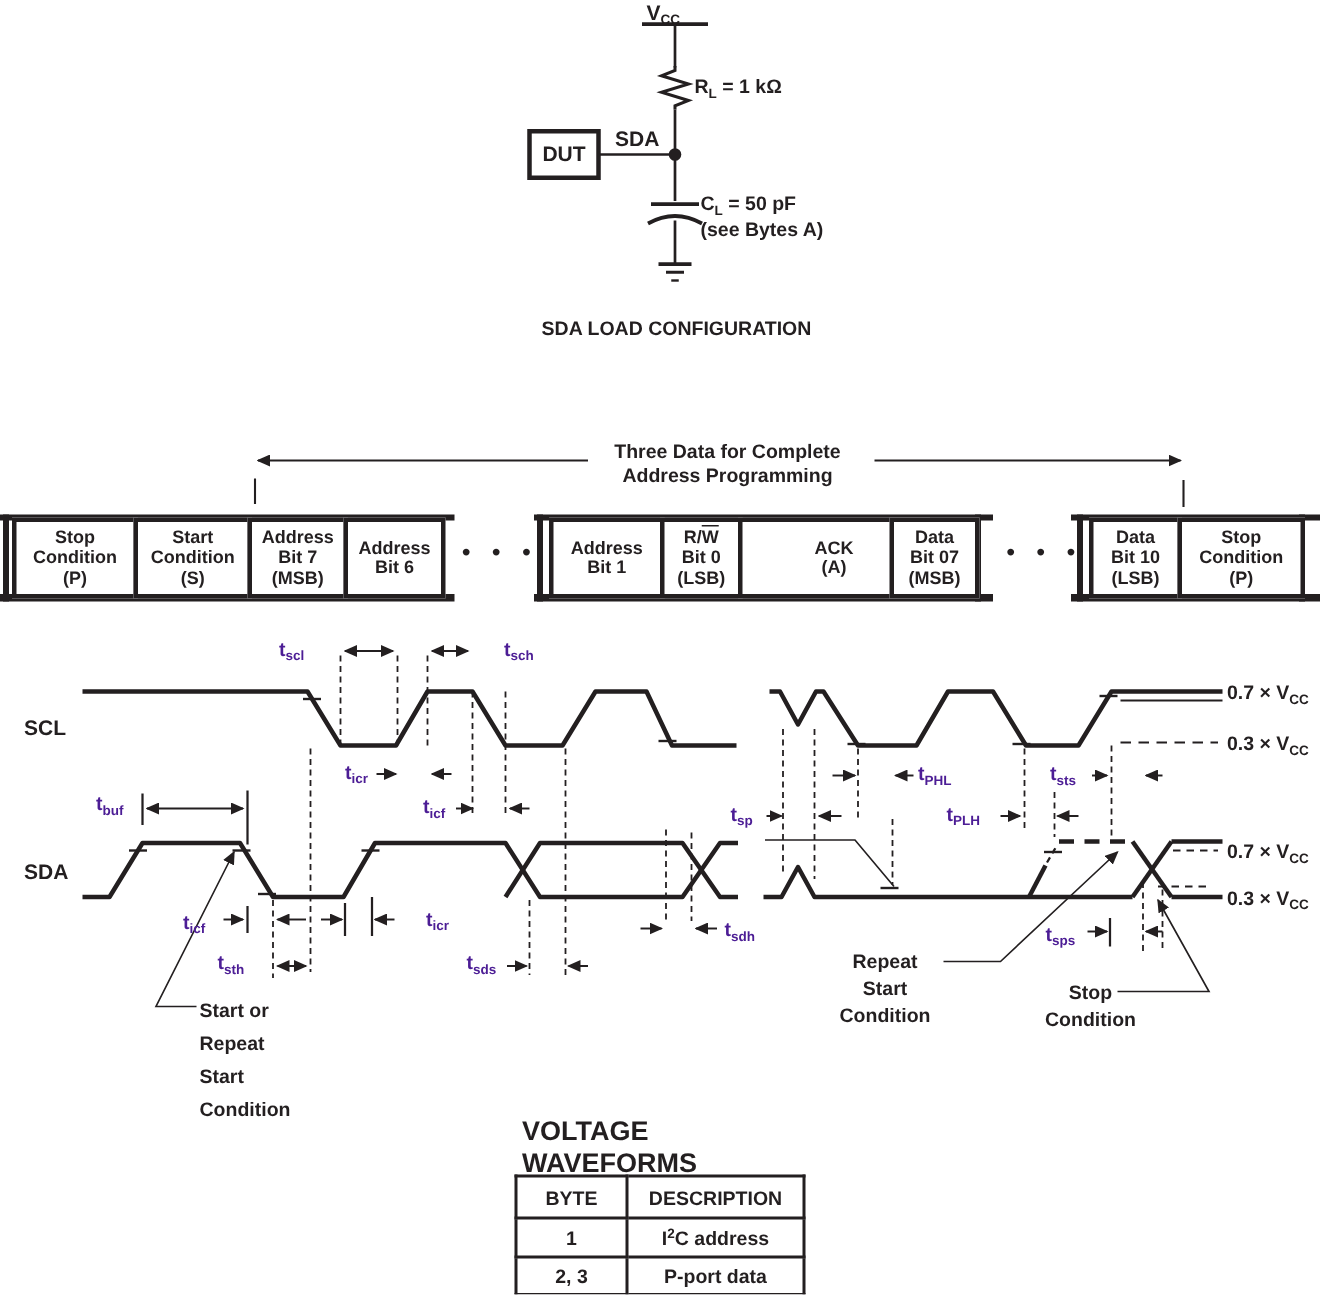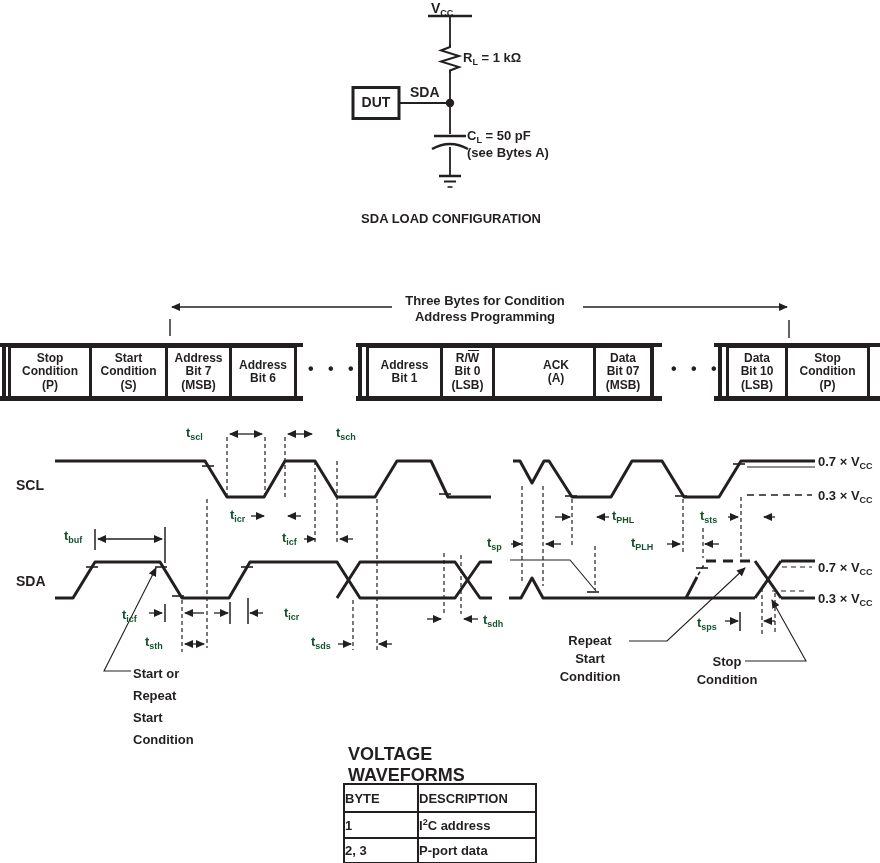--- a/index.html
+++ b/index.html
@@ -1,35 +1,35 @@
 <!DOCTYPE html>
 <html><head>
 <meta charset="utf-8">
 <style>
   html,body{margin:0;padding:0;background:#fff;}
   #screen{position:relative;width:880px;height:863px;background:#fff;
           font-family:"Liberation Sans",sans-serif;color:#231f20;overflow:hidden;}
   #fig-svg{position:absolute;left:0;top:0;}
   .lbl{position:absolute;font-weight:bold;color:#231f20;}
   .pre{white-space:pre-line;}
-  .tl{position:absolute;font-weight:bold;font-size:13px;color:#14532d;white-space:nowrap;}
+  .tl{position:absolute;font-weight:bold;font-size:13px;color:#4c1d95;white-space:nowrap;}
   .tl sub{font-size:9px;vertical-align:-3px;}
   .vl{position:absolute;font-weight:bold;font-size:13px;color:#231f20;white-space:nowrap;}
   .vl sub{font-size:9px;vertical-align:-3px;}
   .sub9{font-size:9px;vertical-align:-3px;}
   .rail{position:absolute;background:#231f20;}
   .endbar{position:absolute;background:#231f20;top:343px;height:58px;width:4px;}
   .cell{position:absolute;top:345px;height:54px;border:3px solid #231f20;background:#fff;
         box-sizing:border-box;display:flex;align-items:center;justify-content:center;
         text-align:center;font-weight:bold;font-size:12px;line-height:13.5px;
         color:#231f20;white-space:pre-line;}
   .dots{position:absolute;top:360px;font-weight:bold;font-size:16px;letter-spacing:5px;color:#231f20;}
   .ovl{text-decoration:overline;}
   .bt{border-collapse:collapse;font-weight:bold;font-size:13px;color:#231f20;}
-  .bt td{border:2px solid #231f20;padding:0;}
+  .bt td{border:2px solid #231f20;text-align:center;padding:0;}
   .bt sup{font-size:9px;vertical-align:5px;}
 </style>
 </head>
 <body>
 
 <div id="screen">
 
   <svg id="fig-svg" width="880" height="863" viewBox="0 0 880 863">
     <defs>
       <marker id="ah" markerWidth="9" markerHeight="8" refX="8" refY="4" orient="auto-start-reverse" markerUnits="userSpaceOnUse">
@@ -166,21 +166,21 @@
   </svg>
 
   <div class="lbl" style="left:431px;top:0px;font-size:14px"><span>V</span><sub class="sub9">CC</sub></div>
   <div class="lbl" style="left:463px;top:50px;font-size:13px"><span>R</span><sub class="sub9">L</sub><span> = 1 kΩ</span></div>
   <div class="lbl" style="left:353px;top:94px;width:46px;text-align:center;font-size:14px">DUT</div>
   <div class="lbl" style="left:410px;top:84px;font-size:14px">SDA</div>
   <div class="lbl" style="left:467px;top:128px;font-size:13px"><span>C</span><sub class="sub9">L</sub><span> = 50 pF</span></div>
   <div class="lbl" style="left:467px;top:145px;font-size:13px">(see Bytes A)</div>
   <div class="lbl" style="left:351px;top:211px;width:200px;text-align:center;font-size:13px">SDA LOAD CONFIGURATION</div>
 
-  <div class="lbl" style="left:385px;top:293px;width:200px;text-align:center;font-size:13px">Three Bytes for Condition</div>
+  <div class="lbl" style="left:385px;top:293px;width:200px;text-align:center;font-size:13px">Three Data for Complete</div>
   <div class="lbl" style="left:385px;top:309px;width:200px;text-align:center;font-size:13px">Address Programming</div>
 
   <div class="rail" style="left:0;top:343px;width:303px;height:4px"></div>
   <div class="rail" style="left:0;top:396px;width:303px;height:5px"></div>
   <div class="rail" style="left:356px;top:343px;width:306px;height:4px"></div>
   <div class="rail" style="left:356px;top:396px;width:306px;height:5px"></div>
   <div class="rail" style="left:714px;top:343px;width:166px;height:4px"></div>
   <div class="rail" style="left:714px;top:396px;width:166px;height:5px"></div>
 
   <div class="endbar" style="left:2px"></div>

